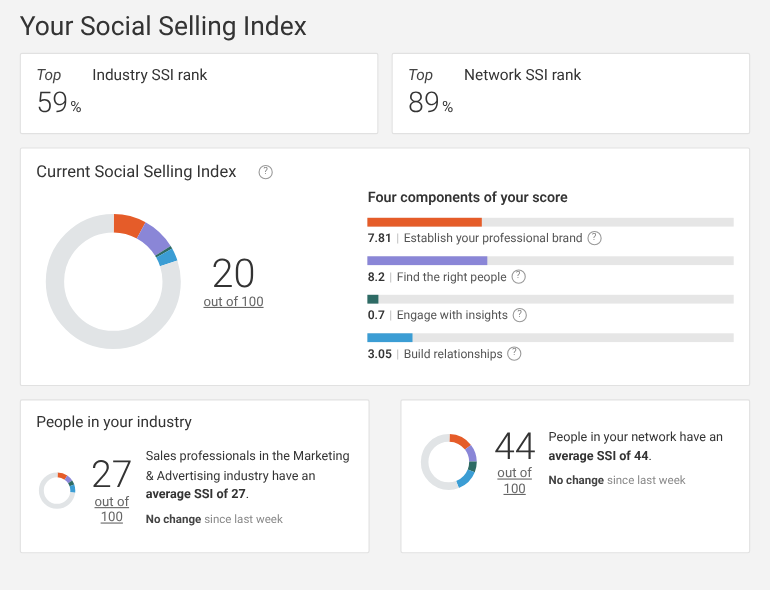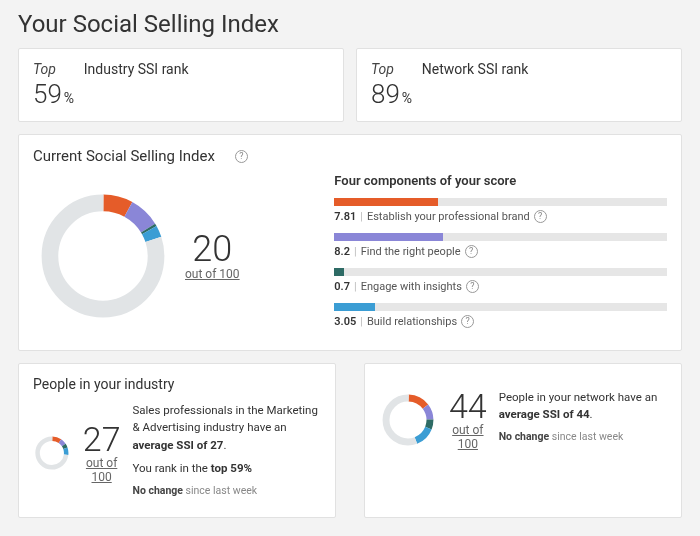--- a/index.html
+++ b/index.html
@@ -149,21 +149,20 @@
           <circle cx="21" cy="21" r="15.9155" fill="none" stroke="#2e6b65" stroke-width="5" stroke-dasharray="4 96" stroke-dashoffset="10"></circle>
           <circle cx="21" cy="21" r="15.9155" fill="none" stroke="#3b9dd4" stroke-width="5" stroke-dasharray="8 92" stroke-dashoffset="6"></circle>
           <circle cx="21" cy="21" r="15.9155" fill="none" stroke="#e1e4e6" stroke-width="5" stroke-dasharray="73 27" stroke-dashoffset="-2"></circle>
         </svg>
       <div class="score-block">
         <div class="score-med">27</div>
         <div class="score-sub">out of 100</div>
       </div>
       <div class="people-desc">
         <p><span>Sales professionals in the Marketing &amp; Advertising industry have an </span><strong>average SSI of 27</strong><span>.</span></p>
-        <p><span>You rank in the </span><strong>top 59%</strong></p>
         <p class="no-change"><strong>No change</strong><span class="light"> since last week</span></p>
       </div>
     </div>
   </div>
   <div class="card people-card">
     <div class="people-body">
       <svg class="donut" width="88" height="88" viewBox="0 0 42 42">
           <circle cx="21" cy="21" r="15.9155" fill="none" stroke="#e55c29" stroke-width="5" stroke-dasharray="14.000000000000002 86" stroke-dashoffset="25"></circle>
           <circle cx="21" cy="21" r="15.9155" fill="none" stroke="#8a86d7" stroke-width="5" stroke-dasharray="10 90" stroke-dashoffset="10.999999999999998"></circle>
           <circle cx="21" cy="21" r="15.9155" fill="none" stroke="#2e6b65" stroke-width="5" stroke-dasharray="7.000000000000001 93" stroke-dashoffset="0.9999999999999982"></circle>

